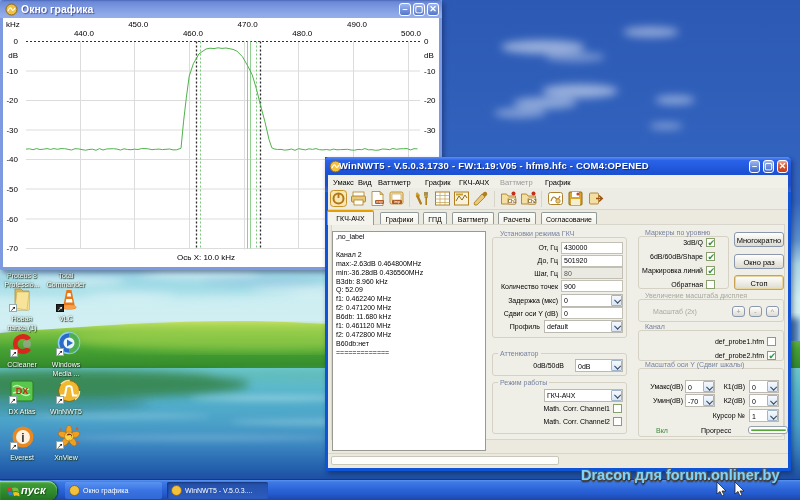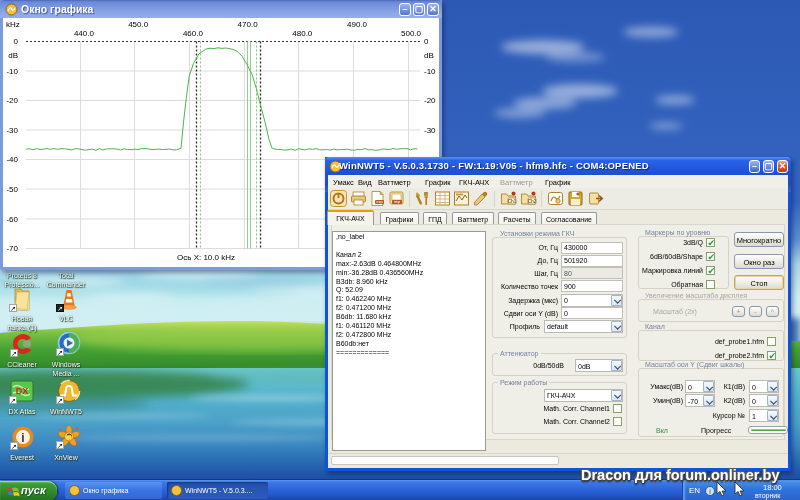--- a/index.html
+++ b/index.html
@@ -68,21 +68,21 @@
 
 #tbar { position:absolute; left:0; top:479px; width:800px; height:21px;
   background:linear-gradient(180deg,#5b94f2 0%, #3f7ae6 10%, #2c66da 45%, #2459cc 72%, #1e46a8 100%);
   border-top:1px solid #123a8a;text-decoration:underline; }
 #start { position:absolute; left:0; top:1px; width:57px; height:20px;
   background:linear-gradient(180deg,#6cbf5e 0%, #3f9a37 15%, #2f8a2c 55%, #22701f 100%);
   border-radius:0 9px 9px 0; box-shadow:inset 0 1px 1px #9fdf8f, 1px 0 2px #0a3a12; }
 #start .t { position:absolute; left:21px; top:3px; color:#fff; font-size:11px; font-weight:bold; font-style:italic;
   text-shadow:1px 1px 1px #1c5318; }
 .taskb { position:absolute; top:2px; height:17px; border-radius:2px; color:#fff; font-size:7px; }
-#watermark { position:absolute; left:581px; top:467px; width:219px; color:#ffffff; font-size:14.5px; font-weight:bold;
+#watermark { position:absolute; left:581px; top:467px; width:219px; color:#7dd3fc; font-size:14.5px; font-weight:bold;
   text-shadow:-1px -1px 0 #5a5a5a, 1px -1px 0 #5a5a5a, -1px 1px 0 #4a4a4a, 1px 1px 1px #333, 0 2px 2px #222;
   z-index:50; }
 </style>
 </head>
 <body>
 <div id="desk">
 
 <svg class="abs" width="800" height="480" viewBox="0 0 800 480" style="left:0;top:0">
 <defs>
 <linearGradient id="sky" x1="0" y1="0" x2="0" y2="1">
@@ -573,30 +573,20 @@
           <circle cx="5.5" cy="5.5" r="5" fill="#f3c13d" stroke="#8a6410"></circle>
         </svg>
     <span class="abs" style="left:18px;top:5px">Окно графика</span>
   </div>
   <div class="taskb" style="left:167px;width:101px;background:linear-gradient(#2350a8,#2d5cc0);box-shadow:inset 1px 1px 2px #16357a">
     <svg class="abs" style="left:4px;top:3px" width="11" height="11">
           <circle cx="5.5" cy="5.5" r="5" fill="#f3c13d" stroke="#8a6410"></circle>
         </svg>
     <span class="abs" style="left:18px;top:5px">WinNWT5 - V.5.0.3....</span>
   </div>
-  <div class="abs" style="left:682px;top:1px;width:118px;height:20px;
-      background:linear-gradient(180deg,#4b92e4 0%, #2f74dd 40%, #2a63cc 100%);border-left:1px solid #1c44a0;box-shadow:inset 2px 0 2px #5fa0ea">
-    <span class="abs" style="left:6px;top:5px;color:#fff;font-size:8px">EN</span>
-    <svg class="abs" style="left:22px;top:5px" width="10" height="10">
-          <circle cx="5" cy="5" r="4.5" fill="#cfe4f8" stroke="#2a5a9a"></circle>
-          <text x="5" y="7.5" font-size="7" text-anchor="middle" fill="#1a4a8a">i</text>
-        </svg>
-    <span class="abs" style="left:80px;top:2px;color:#fff;font-size:7.5px">18:00</span>
-    <span class="abs" style="left:72px;top:11px;color:#fff;font-size:7px">вторник</span>
-  </div>
 
   <svg class="abs" style="left:715px;top:2px;z-index:60" width="30" height="18" viewBox="0 0 30 18">
     <path d="M2,0 L2,12 L5,9.5 L7,14 L9,13 L7,9 L11,9 Z" fill="#fff" stroke="#222" stroke-width="0.8"></path>
     <path d="M20,0 L20,12 L23,9.5 L25,14 L27,13 L25,9 L29,9 Z" fill="#fff" stroke="#222" stroke-width="0.8"></path>
   </svg>
 </div>
 
 </div>
 
 </body></html>

